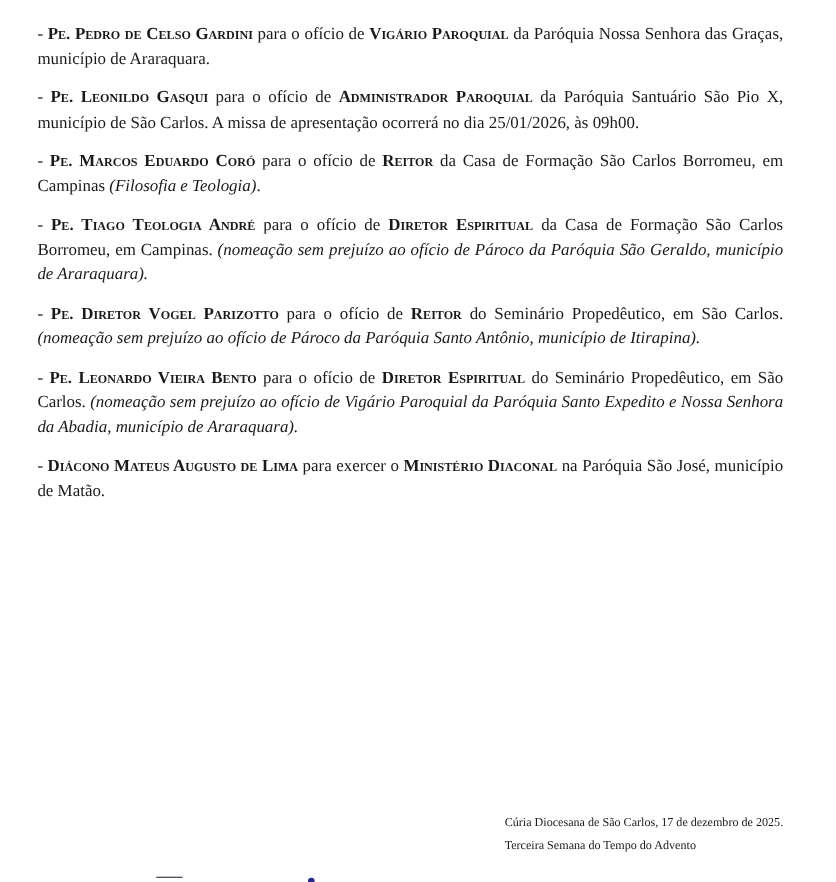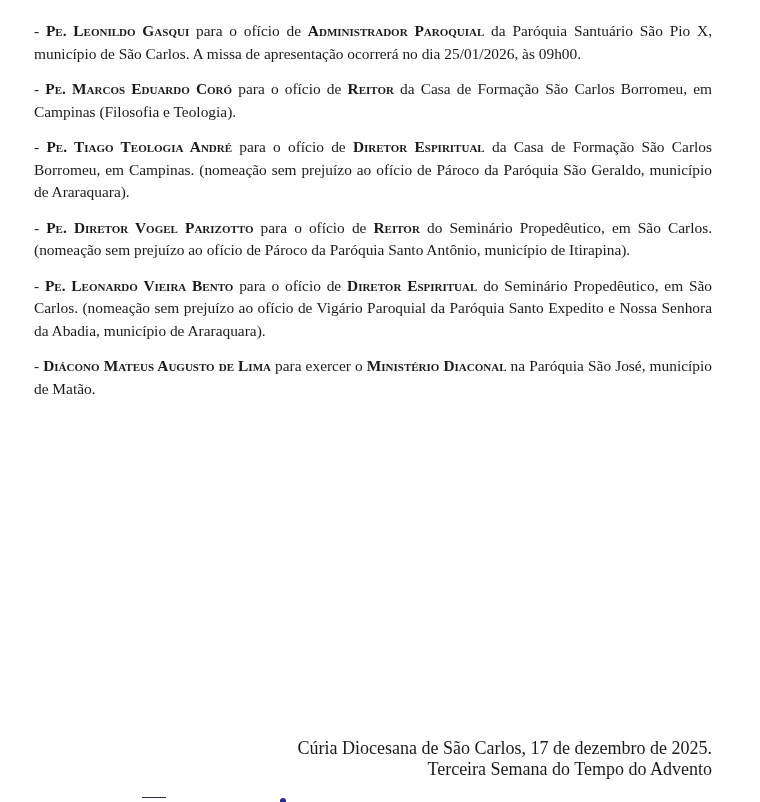--- a/index.html
+++ b/index.html
@@ -7,31 +7,32 @@
       width: 760px; height: 802px; overflow: hidden; position: relative;
       font-family: "Liberation Serif", "DejaVu Serif", serif;
       color: #1a1a1a;
     }
     .page { position: absolute; left: 34px; top: 20px; width: 678px; }
     .item {
       font-size: 15.4px; line-height: 22.5px; text-align: justify;
       margin: 0 0 13px 0;
     }
     .item .name, .item .office { font-weight: bold; font-variant: small-caps; }
-    .item .note { }
-    .closing { position: absolute; right: 48px; top: 738px; text-align: right; font-size: 18px; line-height: 21px; }
+    .item .note { font-style: italic; }
+    .closing { position: absolute; right: 48px; top: 738px; font-size: 11px; line-height: 21px; }
     .closing .season { }
     .sig { position: absolute; top: 797px; height: 5px; }
     .sig.a { left: 142px; width: 24px; border-top: 1.5px solid #2b2b3f; }
     .sig.b { left: 280px; width: 6px; height: 4px; background: #2a2a8a; border-radius: 3px 3px 0 0; top: 798px; }
   </style>
 </head>
 <body>
 
 <div class="page">
+  <p class="item"><span>- </span><span class="name">Pe. Pedro de Celso Gardini</span><span> para o ofício de </span><span class="office">Vigário Paroquial</span><span> da Paróquia Nossa Senhora das Graças, município de Araraquara.</span></p>
 
   <p class="item"><span>- </span><span class="name">Pe. Leonildo Gasqui</span><span> para o ofício de </span><span class="office">Administrador Paroquial</span><span> da Paróquia Santuário São Pio X, município de São Carlos. A missa de apresentação ocorrerá no dia 25/01/2026, às 09h00.</span></p>
 
 
 
   <p class="item"><span>- </span><span class="name">Pe. Marcos Eduardo Coró</span><span> para o ofício de </span><span class="office">Reitor</span><span> da Casa de Formação São Carlos Borromeu, em Campinas </span><span class="note">(Filosofia e Teologia)</span><span>.</span></p>
 
   <p class="item"><span>- </span><span class="name">Pe. Tiago Teologia André</span><span> para o ofício de </span><span class="office">Diretor Espiritual</span><span> da Casa de Formação São Carlos Borromeu, em Campinas. </span><span class="note">(nomeação sem prejuízo ao ofício de Pároco da Paróquia São Geraldo, município de Araraquara).</span></p>
 
   <p class="item"><span>- </span><span class="name">Pe. Diretor Vogel Parizotto</span><span> para o ofício de </span><span class="office">Reitor</span><span> do Seminário Propedêutico, em São Carlos. </span><span class="note">(nomeação sem prejuízo ao ofício de Pároco da Paróquia Santo Antônio, município de Itirapina).</span></p>

